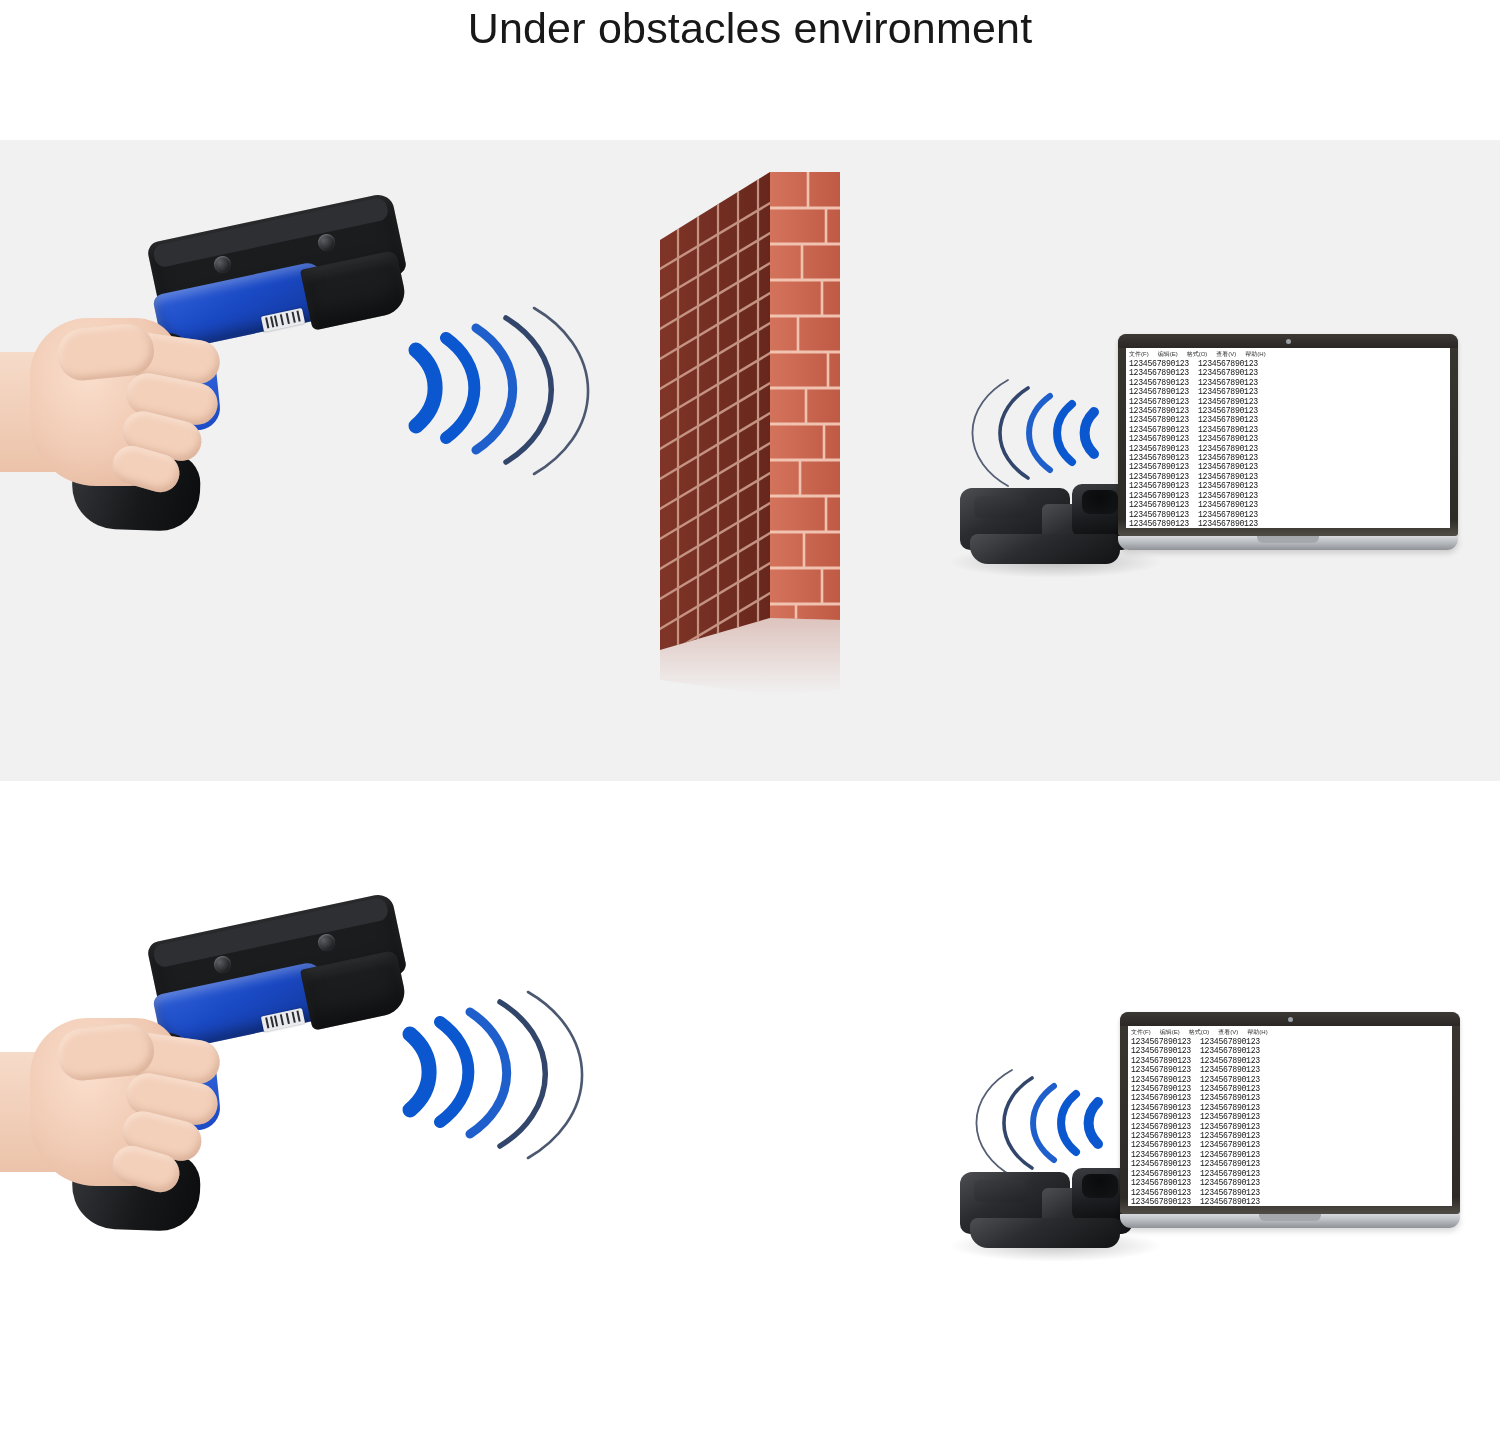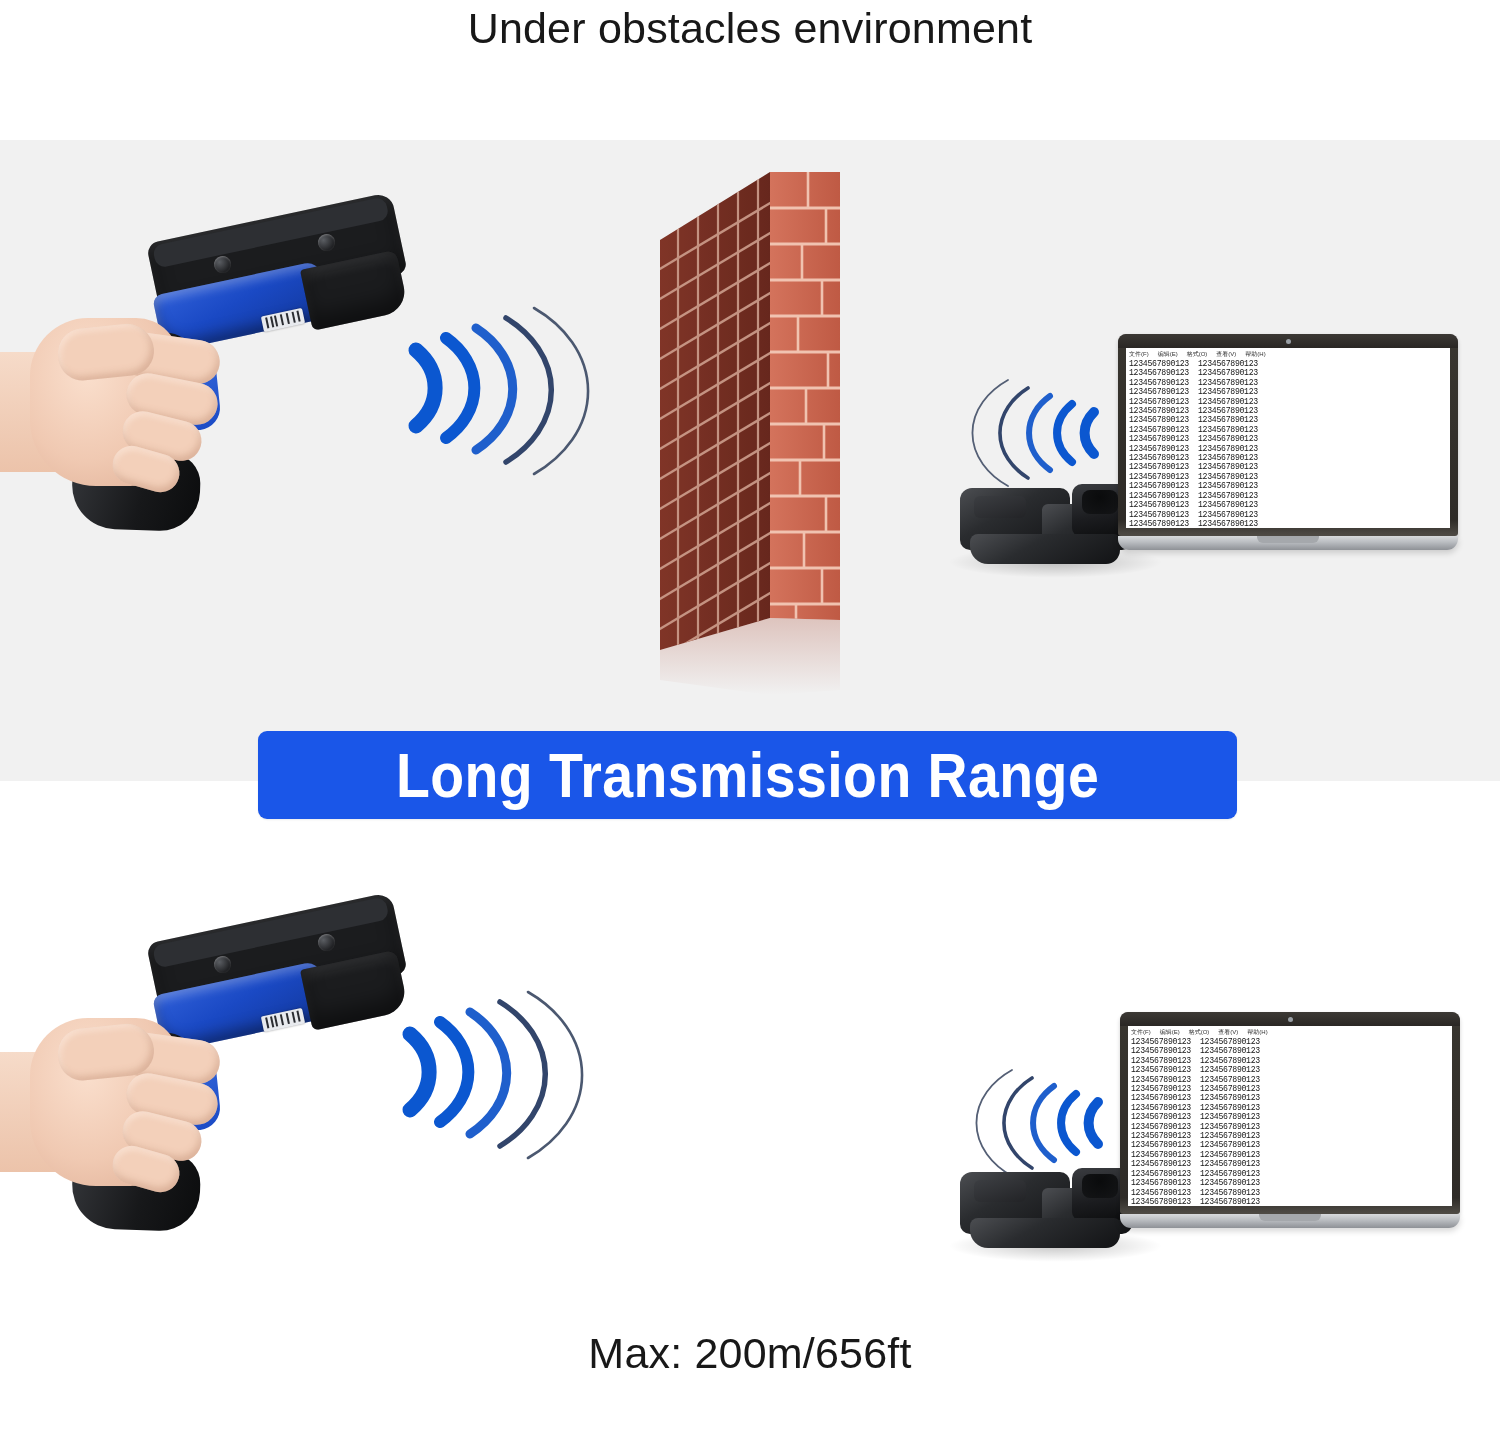--- a/index.html
+++ b/index.html
@@ -303,23 +303,20 @@
             <div class="lt-row"><span>1234567890123</span><span>1234567890123</span></div>
             <div class="lt-row"><span>1234567890123</span><span>1234567890123</span></div>
           </div>
       </div>
     </div>
     <div class="lt-base" style="top:202px;width:340px;height:14px;">
       <div class="lt-notch" style="top:0;width:62px;height:7px;"></div>
     </div>
   </div>
 
-  <div class="banner">
-    <span class="banner-text">Long Transmission Range</span>
-  </div>
 
   <div class="noise" style="left:150px;top:960px;">
     <svg width="1320" height="330" viewBox="0 0 1320 330" id="noise-svg">
       <defs>
         <linearGradient id="strk" x1="0" y1="0" x2="0" y2="1">
           <stop offset="0" stop-color="#9aa0a6" stop-opacity="0"></stop>
           <stop offset="35%" stop-color="#868c92" stop-opacity=".78"></stop>
           <stop offset="100%" stop-color="#aeb3b8" stop-opacity="0"></stop>
         </linearGradient>
       </defs>
@@ -896,16 +893,15 @@
             <div class="lt-row"><span>1234567890123</span><span>1234567890123</span></div>
           </div>
       </div>
     </div>
     <div class="lt-base" style="top:202px;width:340px;height:14px;">
       <div class="lt-notch" style="top:0;width:62px;height:7px;"></div>
     </div>
   </div>
 
   <div class="caption" id="caption-bottom">
-    <div class="l2">Max: 200m/656ft</div>
   </div>
 
 </div>
 
 </body></html>

